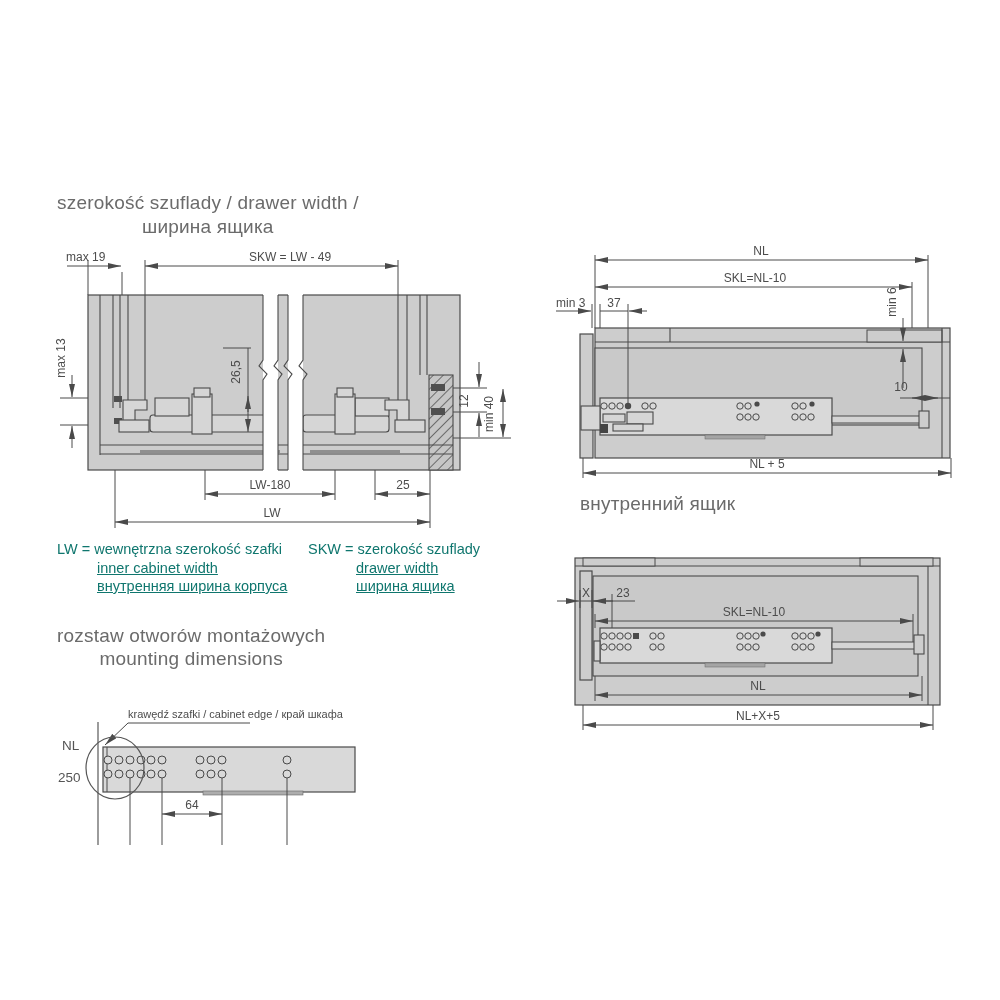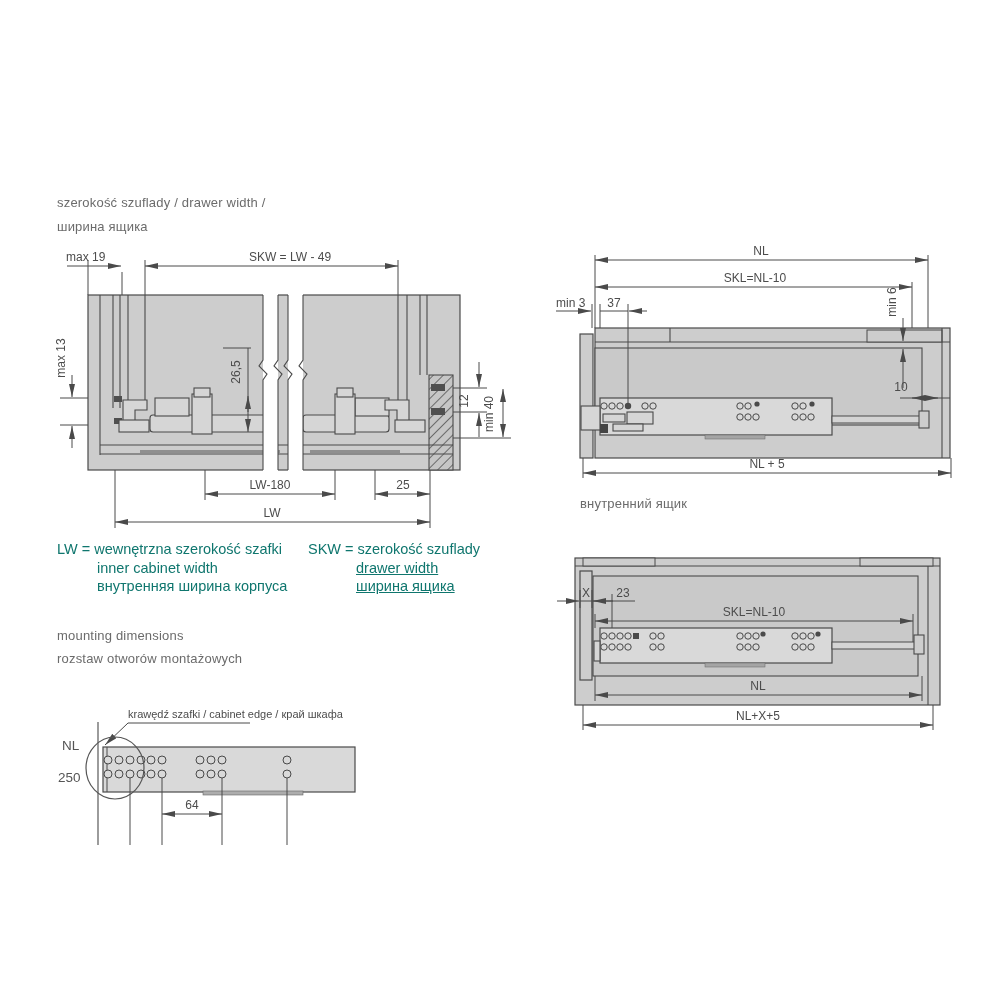--- a/index.html
+++ b/index.html
@@ -1,20 +1,20 @@
 <!DOCTYPE html>
 <html><head>
 <meta charset="utf-8">
 <style>
   html,body{margin:0;padding:0;background:#fff;}
   #page{position:relative;width:1000px;height:1000px;background:#ffffff;overflow:hidden;
         font-family:"Liberation Sans",sans-serif;}
-  .heading{position:absolute;color:#6b6b6b;font-size:13px;line-height:24px;letter-spacing:.2px;}
+  .heading{position:absolute;color:#6b6b6b;font-size:19px;line-height:24px;letter-spacing:.2px;text-align:center;}
   .legend{position:absolute;color:#0f766e;font-size:14.5px;line-height:18.5px;}
-  .legend .sub1{padding-left:40px;}
+  .legend .sub1{padding-left:40px;text-decoration:underline;}
   .legend .sub2{padding-left:48px;text-decoration:underline;}
   svg{position:absolute;overflow:visible;}
   svg text{font-family:"Liberation Sans",sans-serif;fill:#4c4c4c;}
   .dim{font-size:12px;}
   .dim-s{font-size:11px;}
   .lbl{font-size:13.5px;fill:#555;}
   .body-stroke{fill:#cdcdcd;stroke:#4a4a4a;stroke-width:1.2;}
   .part{fill:#d6d6d6;stroke:#4a4a4a;stroke-width:1.1;}
   .rail{fill:#d9d9d9;stroke:#4a4a4a;stroke-width:1.2;}
   .ln{stroke:#4a4a4a;stroke-width:1.1;fill:none;}
@@ -155,22 +155,22 @@
     <div class="sub1">inner cabinet width</div>
     <div class="sub1">внутренняя ширина корпуса</div>
   </div>
   <div class="legend" style="left:308px;top:540px;">
     <div>SKW = szerokość szuflady</div>
     <div class="sub2">drawer width</div>
     <div class="sub2">ширина ящика</div>
   </div>
 
   <div class="heading" style="left:57px;top:624px;line-height:23px;">
+    <div>rozstaw otworów montażowych</div>
     <div>mounting dimensions</div>
-    <div>rozstaw otworów montażowych</div>
   </div>
 
   <svg style="left:50px;top:702px;" width="335" height="150" viewBox="0 0 335 150">
     <g>
       <text class="dim-s" x="78" y="16">krawędź szafki / cabinet edge / край шкафа</text>
       <line class="dln" x1="78" y1="21" x2="200" y2="21"></line>
       <line class="dln" x1="78" y1="21" x2="55" y2="43" marker-end="url(#mE)"></line>
     </g>
     <text class="lbl" x="12" y="48">NL</text>
     <text class="lbl" x="8" y="80">250</text>

